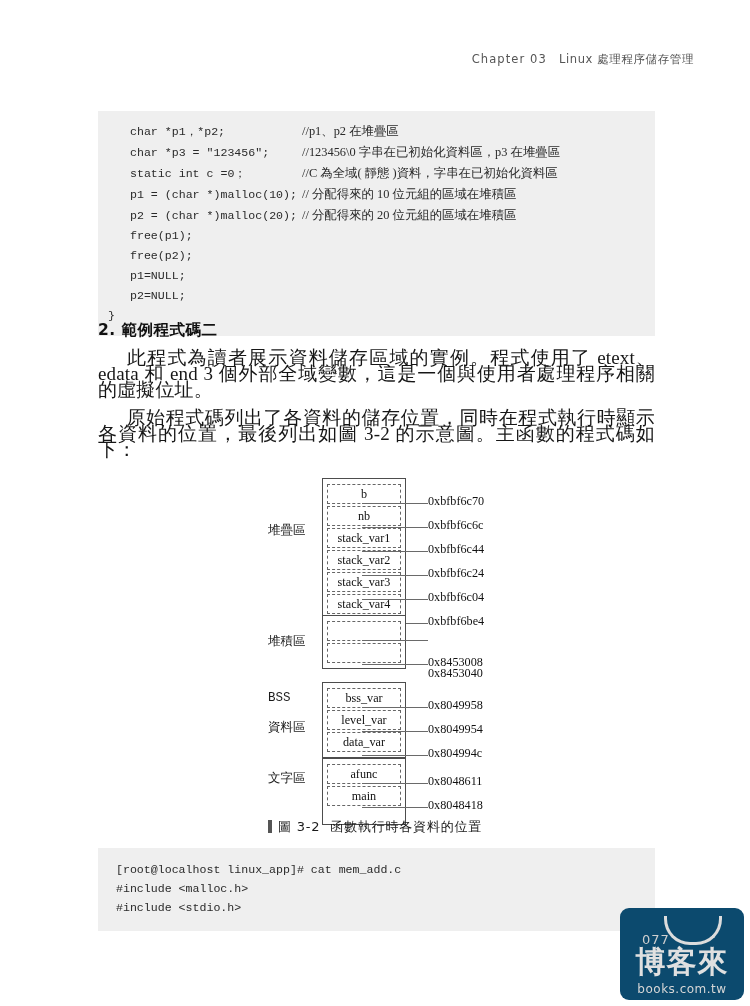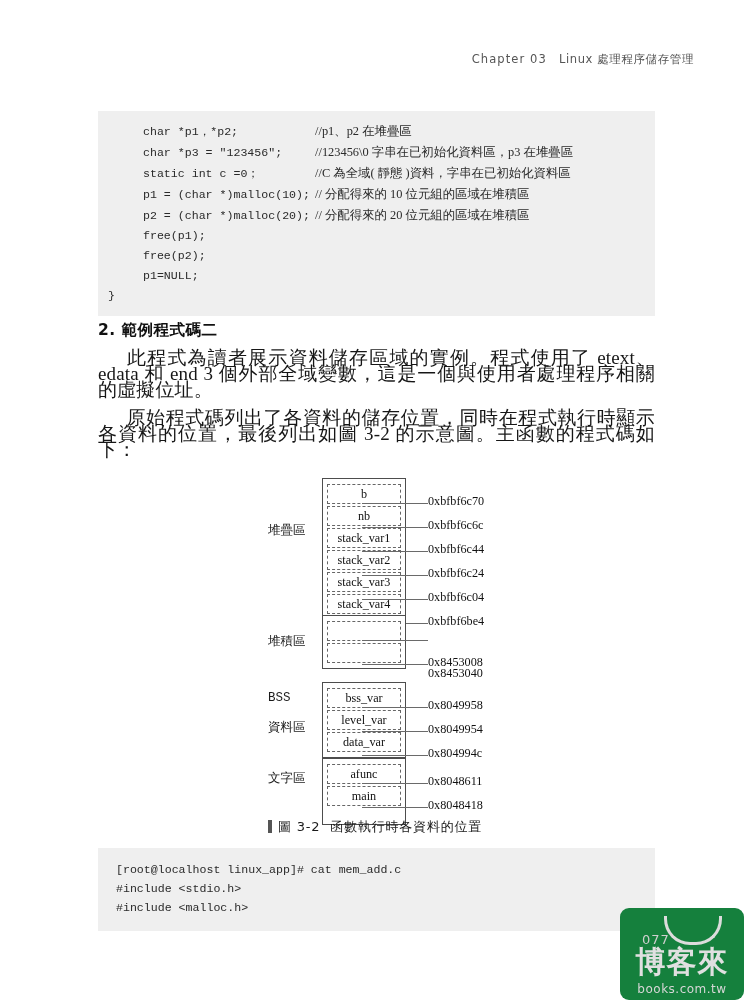--- a/index.html
+++ b/index.html
@@ -44,21 +44,21 @@
     font-family: "Liberation Mono", "DejaVu Sans Mono", monospace;
     font-size: 11.6px;
     line-height: 20px;
     white-space: pre;
     color: #2a2a2a;
   }
   .code-line .cm {
     font-family: "Liberation Serif", "DejaVu Serif", serif;
     font-size: 12.4px;
   }
-  .code-block.top .code-line { padding-left: 45px; }
+  .code-block.top .code-line { padding-left: 32px; }
   .code-block.top .code-line.brace { padding-left: 10px; }
   .code-block.bottom { padding: 12px 0 14px 0; }
   .code-block.bottom .code-line { padding-left: 18px; line-height: 19px; }
 
   .cm-col {
     display: inline-block;
     width: 172px;
   }
 
   
@@ -154,21 +154,21 @@
   }
   .fig-caption .capgap { display:inline-block; width: 10px; }
 
   
   .watermark {
     position: absolute;
     left: 620px;
     top: 908px;
     width: 124px;
     height: 92px;
-    background: #15803d;
+    background: #0c4a6e;
     border-radius: 9px;
   }
   .wm-smile {
     position: absolute;
     left: 44px;
     top: 8px;
     width: 52px;
     height: 26px;
     border: 3px solid #dcdcdc;
     border-top: none;
@@ -216,20 +216,21 @@
 
 <div class="code-block top" id="top-code" style="top:111px;">
     <div class="code-line"><span class="cm-col">char *p1，*p2;</span><span class="cm">//p1、p2 在堆疊區</span></div>
     <div class="code-line"><span class="cm-col">char *p3 = "123456";</span><span class="cm">//123456\0 字串在已初始化資料區，p3 在堆疊區</span></div>
     <div class="code-line"><span class="cm-col">static int c =0；</span><span class="cm">//C 為全域( 靜態 )資料，字串在已初始化資料區</span></div>
     <div class="code-line"><span class="cm-col">p1 = (char *)malloc(10);</span><span class="cm">// 分配得來的 10 位元組的區域在堆積區</span></div>
     <div class="code-line"><span class="cm-col">p2 = (char *)malloc(20);</span><span class="cm">// 分配得來的 20 位元組的區域在堆積區</span></div>
     <div class="code-line"><span class="cm-col">free(p1);</span></div>
     <div class="code-line"><span class="cm-col">free(p2);</span></div>
     <div class="code-line"><span class="cm-col">p1=NULL;</span></div>
+    <div class="code-line"><span class="cm-col">p2=NULL;</span></div>
     <div class="code-line brace">}</div>
   </div>
 
 <div class="sec-heading" style="top:320px;">2. 範例程式碼二</div>
 
 <div class="para" style="top:350px;"><span class="ind"></span><span>此程式為讀者展示資料儲存區域的實例。程式使用了 etext、edata 和 end 3 個外部全域變數，這是一個與使用者處理程序相關的虛擬位址。</span></div>
 
 <div class="para" style="top:410px;"><span class="ind"></span><span>原始程式碼列出了各資料的儲存位置，同時在程式執行時顯示各資料的位置，最後列出如圖 3-2 的示意圖。主函數的程式碼如下：</span></div>
 
 <div class="figure" id="mem-figure">
@@ -286,22 +287,22 @@
     <div class="leader" style="left: 362px; width: 66px; top: 337px;"></div>
     <div class="addr" style="top: 328px;">0x8048418</div>
   </div>
 
 <div class="fig-caption">
   <span class="bar"></span><span>圖 3-2</span><span class="capgap"></span><span>函數執行時各資料的位置</span>
 </div>
 
 <div class="code-block bottom" id="bottom-code" style="top:848px;">
     <div class="code-line">[root@localhost linux_app]# cat mem_add.c</div>
+    <div class="code-line">#include &lt;malloc.h&gt;</div>
     <div class="code-line">#include &lt;stdio.h&gt;</div>
-    <div class="code-line">#include &lt;malloc.h&gt;</div>
   </div>
 
 <div class="watermark">
   <div class="wm-smile"></div>
   <div class="wm-page">077</div>
   <div class="wm-cn">博客來</div>
   <div class="wm-url">books.com.tw</div>
 </div>
 
 </body></html>

